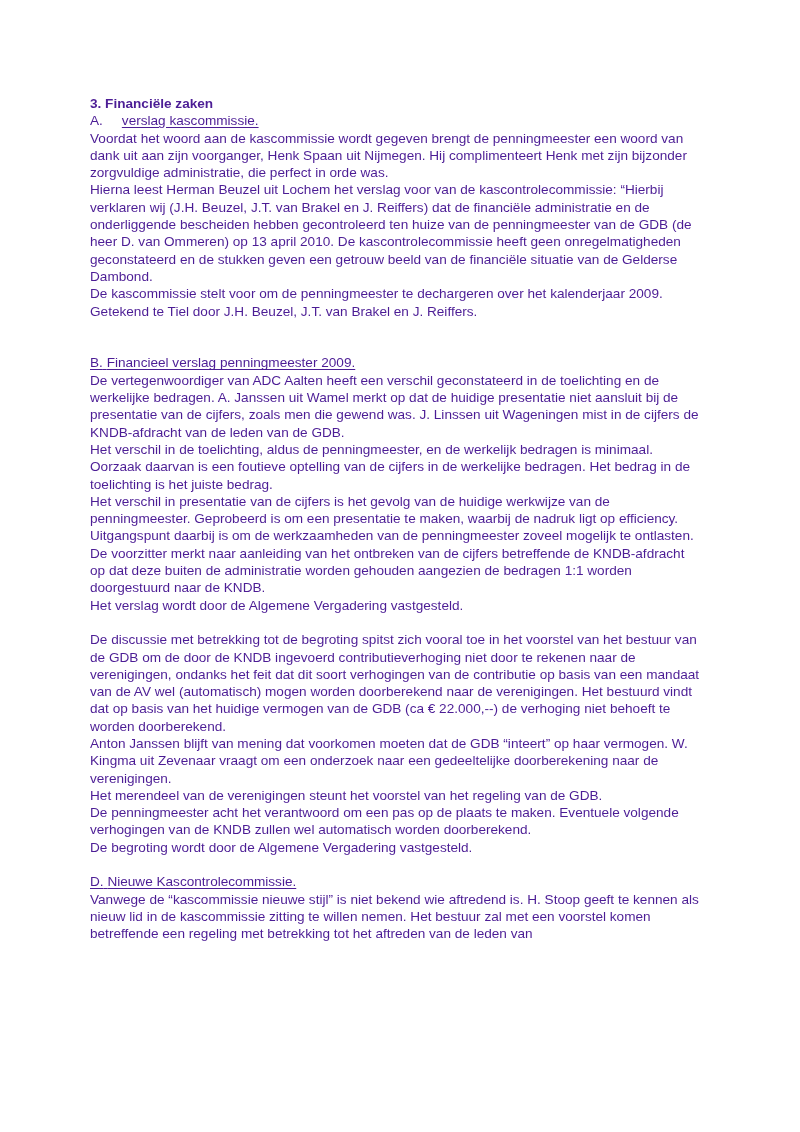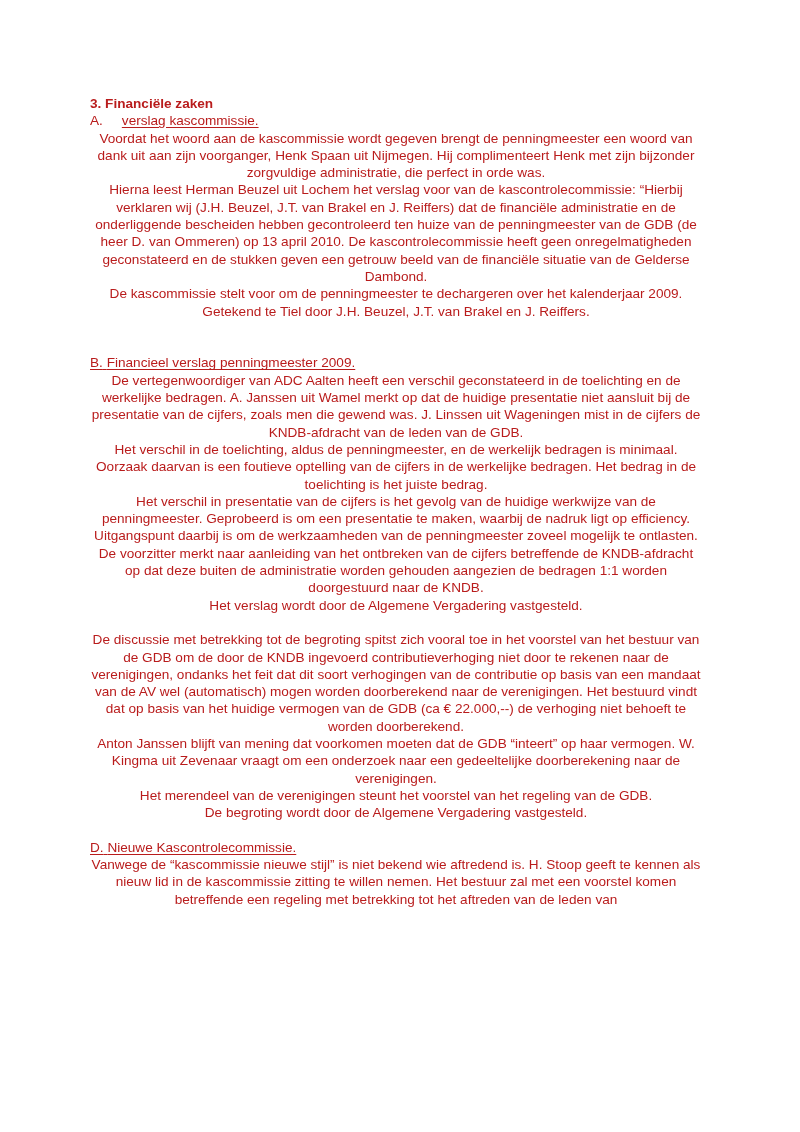--- a/index.html
+++ b/index.html
@@ -13,37 +13,37 @@
     width: 800px;
     height: 1132px;
     background: #ffffff;
     margin: 0 auto;
     overflow: hidden;
     box-sizing: border-box;
     padding: 95px 100px 40px 90px;
     font-family: "Liberation Sans", sans-serif;
     font-size: 13.6px;
     line-height: 17.3px;
-    color: #b91c1c;
+    color: #4c1d95;
     -webkit-font-smoothing: antialiased;
   }
   .doc-body {
     width: 612px;
   }
   h1.section-heading {
     font-size: 13.6px;
     line-height: 17.3px;
     font-weight: bold;
     margin: 0;
     padding: 0;
   }
   p.para {
     margin: 0;
     padding: 0;
-    text-align: center;
+    text-align: left;
     white-space: pre-wrap;
   }
   p.spacer {
     margin: 0;
     padding: 0;
     height: 17.3px;
   }
   .sub-heading {
     margin: 0;
     padding: 0;
@@ -81,20 +81,21 @@
     <p class="para">De vertegenwoordiger van ADC Aalten heeft een verschil geconstateerd in de toelichting en de werkelijke bedragen. A. Janssen uit Wamel merkt op dat de huidige presentatie niet aansluit bij de presentatie van de cijfers, zoals men die gewend was. J. Linssen uit Wageningen mist in de cijfers de KNDB-afdracht van de leden van de GDB.</p>
     <p class="para">Het verschil in de toelichting, aldus de penningmeester, en de werkelijk bedragen is minimaal. Oorzaak daarvan is een foutieve optelling van de cijfers in de werkelijke bedragen. Het bedrag in de toelichting is het juiste bedrag.</p>
     <p class="para">Het verschil in presentatie van de cijfers is het gevolg van de huidige werkwijze van de penningmeester. Geprobeerd is om een presentatie te maken, waarbij de nadruk ligt op efficiency. Uitgangspunt daarbij is om de werkzaamheden van de penningmeester zoveel mogelijk te ontlasten.</p>
     <p class="para">De voorzitter merkt naar aanleiding van het ontbreken van de cijfers betreffende de KNDB-afdracht op dat deze buiten de administratie worden gehouden aangezien de bedragen 1:1 worden doorgestuurd naar de KNDB.</p>
     <p class="para">Het verslag wordt door de Algemene Vergadering vastgesteld.</p>
     <p class="spacer"></p>
 
     <p class="para">De discussie met betrekking tot de begroting spitst zich vooral toe in het voorstel van het bestuur van de GDB om de door de KNDB ingevoerd contributieverhoging niet door te rekenen naar de verenigingen, ondanks het feit dat dit soort verhogingen van de contributie op basis van een mandaat van de AV wel (automatisch) mogen worden doorberekend naar de verenigingen. Het bestuurd vindt dat op basis van het huidige vermogen van de GDB (ca € 22.000,--) de verhoging niet behoeft te worden doorberekend.</p>
     <p class="para">Anton Janssen blijft van mening dat voorkomen moeten dat de GDB “inteert” op haar vermogen. W. Kingma uit Zevenaar vraagt om een onderzoek naar een gedeeltelijke doorberekening naar de verenigingen.</p>
     <p class="para">Het merendeel van de verenigingen steunt het voorstel van het regeling van de GDB.</p>
+    <p class="para">De penningmeester acht het verantwoord om een pas op de plaats te maken. Eventuele volgende verhogingen van de KNDB zullen wel automatisch worden doorberekend.</p>
     <p class="para">De begroting wordt door de Algemene Vergadering vastgesteld.</p>
     <p class="spacer"></p>
 
     <div class="sub-heading"><span class="u"><span>D.</span> <span>Nieuwe Kascontrolecommissie.</span></span></div>
     <p class="para">Vanwege de “kascommissie nieuwe stijl” is niet bekend wie aftredend is. H. Stoop geeft te kennen als nieuw lid in de kascommissie zitting te willen nemen. Het bestuur zal met een voorstel komen betreffende een regeling met betrekking tot het aftreden van de leden van</p>
 
   </div>
 </div>
 
 </body></html>

